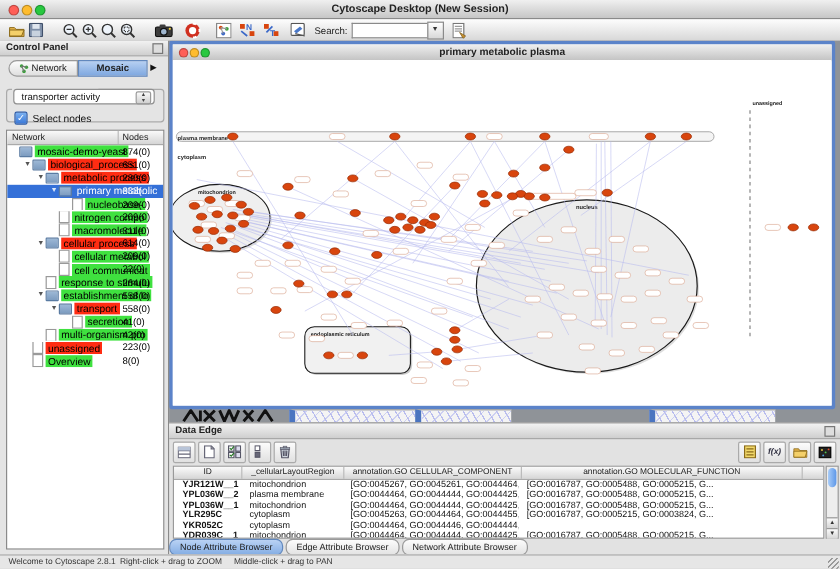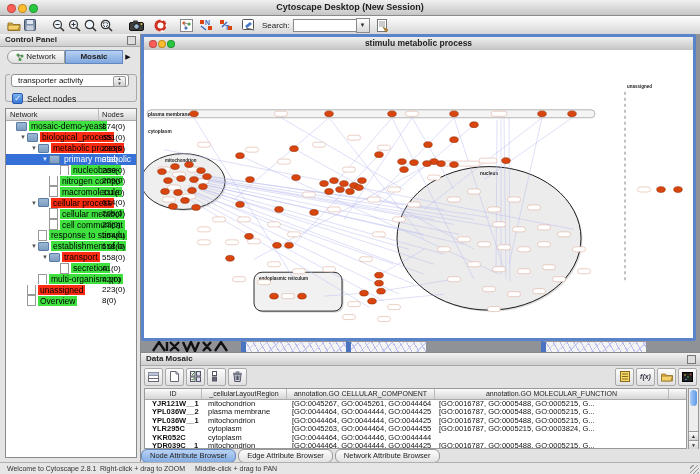--- a/index.html
+++ b/index.html
@@ -370,21 +370,21 @@
       </div>
   </div>
 </div>
 
 <div class="abs" id="desktop">
   <div class="abs" id="netframe">
     <div id="nettitle">
       <span class="light" style="left:5px;top:3px;width:6px;height:6px;background:#ff5f57"></span>
       <span class="light" style="left:14px;top:3px;width:6px;height:6px;background:#febc2e"></span>
       <span class="light" style="left:23px;top:3px;width:6px;height:6px;background:#28c840"></span>
-      <div class="wtitle">stimulu metabolic process</div>
+      <div class="wtitle">primary metabolic plasma</div>
     </div>
     <div id="netcanvas">
       <svg width="100%" height="100%" viewBox="0 0 549 289" preserveAspectRatio="none">
 
         <rect x="3" y="60" width="448" height="8" rx="4" fill="#f4f4f4" stroke="#999" stroke-width="0.7"></rect>
         <text x="4" y="66.5" font-size="4.8" font-weight="bold" fill="#222">plasma membrane</text>
         <text x="4" y="83" font-size="4.8" font-weight="bold" fill="#222">cytoplasm</text>
         <ellipse cx="40.5" cy="133.5" rx="42" ry="28" fill="#00000022" stroke="none"></ellipse>
         <ellipse cx="39" cy="132" rx="42" ry="28" fill="#efefef" stroke="#1a1a1a" stroke-width="0.9"></ellipse>
         <text x="21" y="112" font-size="4.5" font-weight="bold" fill="#222">mitochondrion</text>
@@ -593,21 +593,21 @@
         <div class="hatch"></div>
       </div>
     <div class="mini" style="left:400px;width:100px">
         <div class="hatch"></div>
       </div>
   </div>
 </div>
 
 <div class="abs" id="dpanel">
   <div class="phead">
-    <span>Data Mosaic</span>
+    <span>Data Edge</span>
     <span class="floatico"></span>
   </div>
   <div class="abs" id="dtoolbar">
     <span class="dico">
       <svg width="11" height="10">
           <rect x="0.5" y="0.5" width="10" height="9" fill="#fff" stroke="#667"></rect>
           <line x1="0.5" y1="3.5" x2="10.5" y2="3.5" stroke="#667"></line>
           <line x1="0.5" y1="6.5" x2="10.5" y2="6.5" stroke="#667"></line>
           <rect x="0.5" y="0.5" width="10" height="3" fill="#b8c4d8"></rect>
         </svg>

